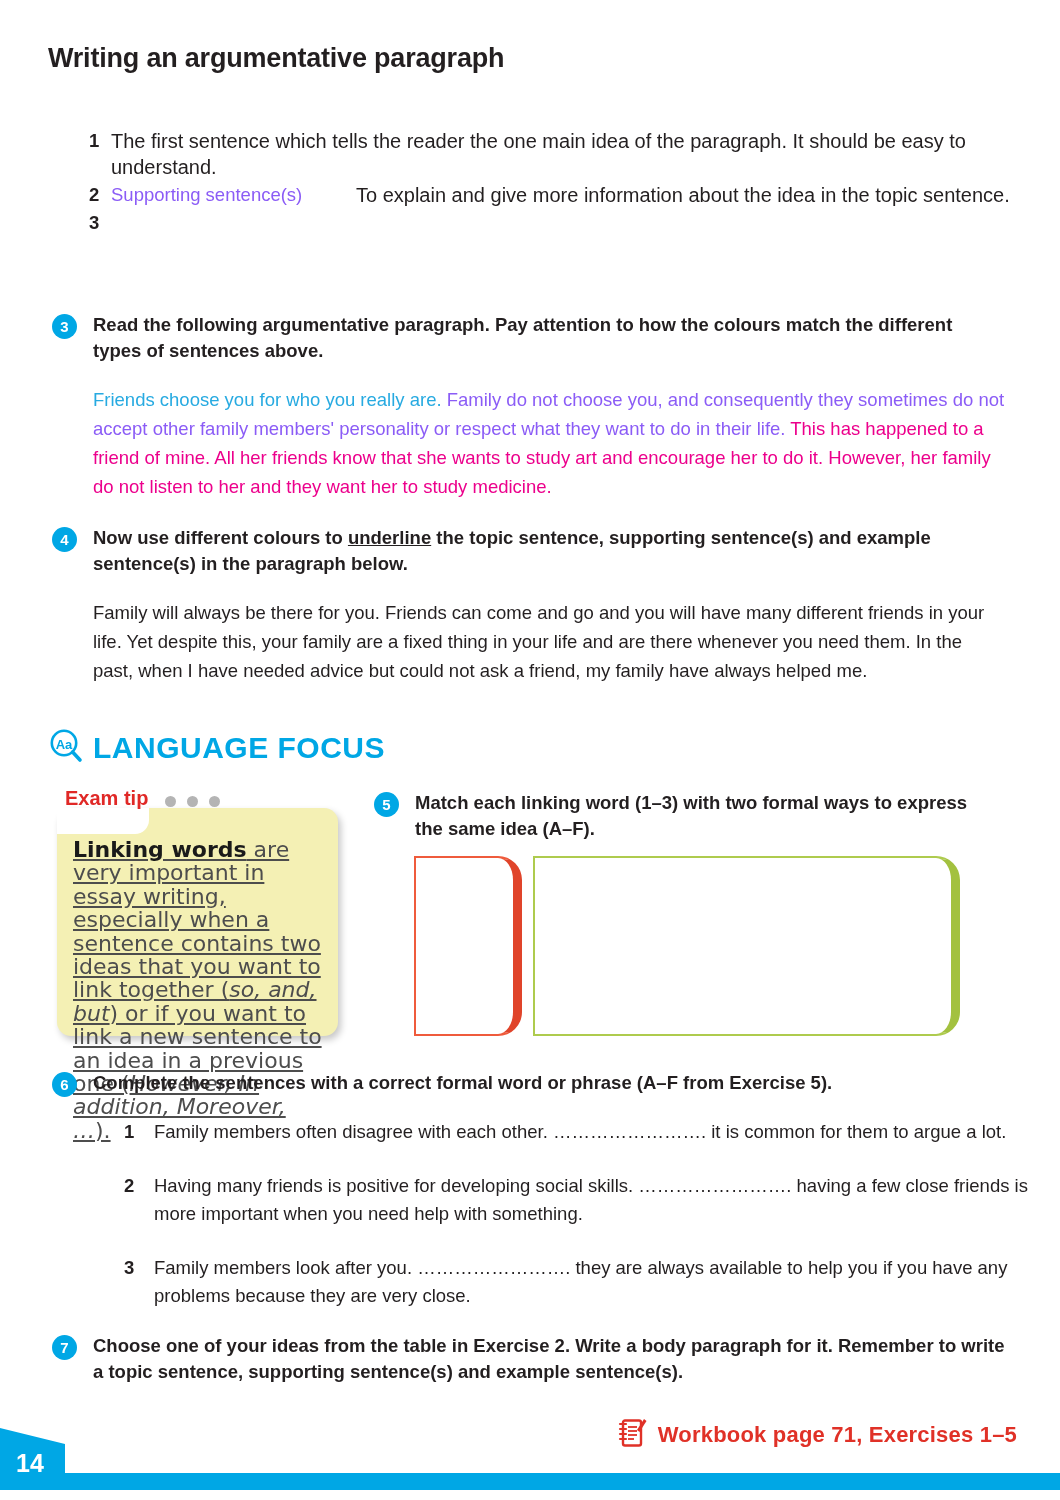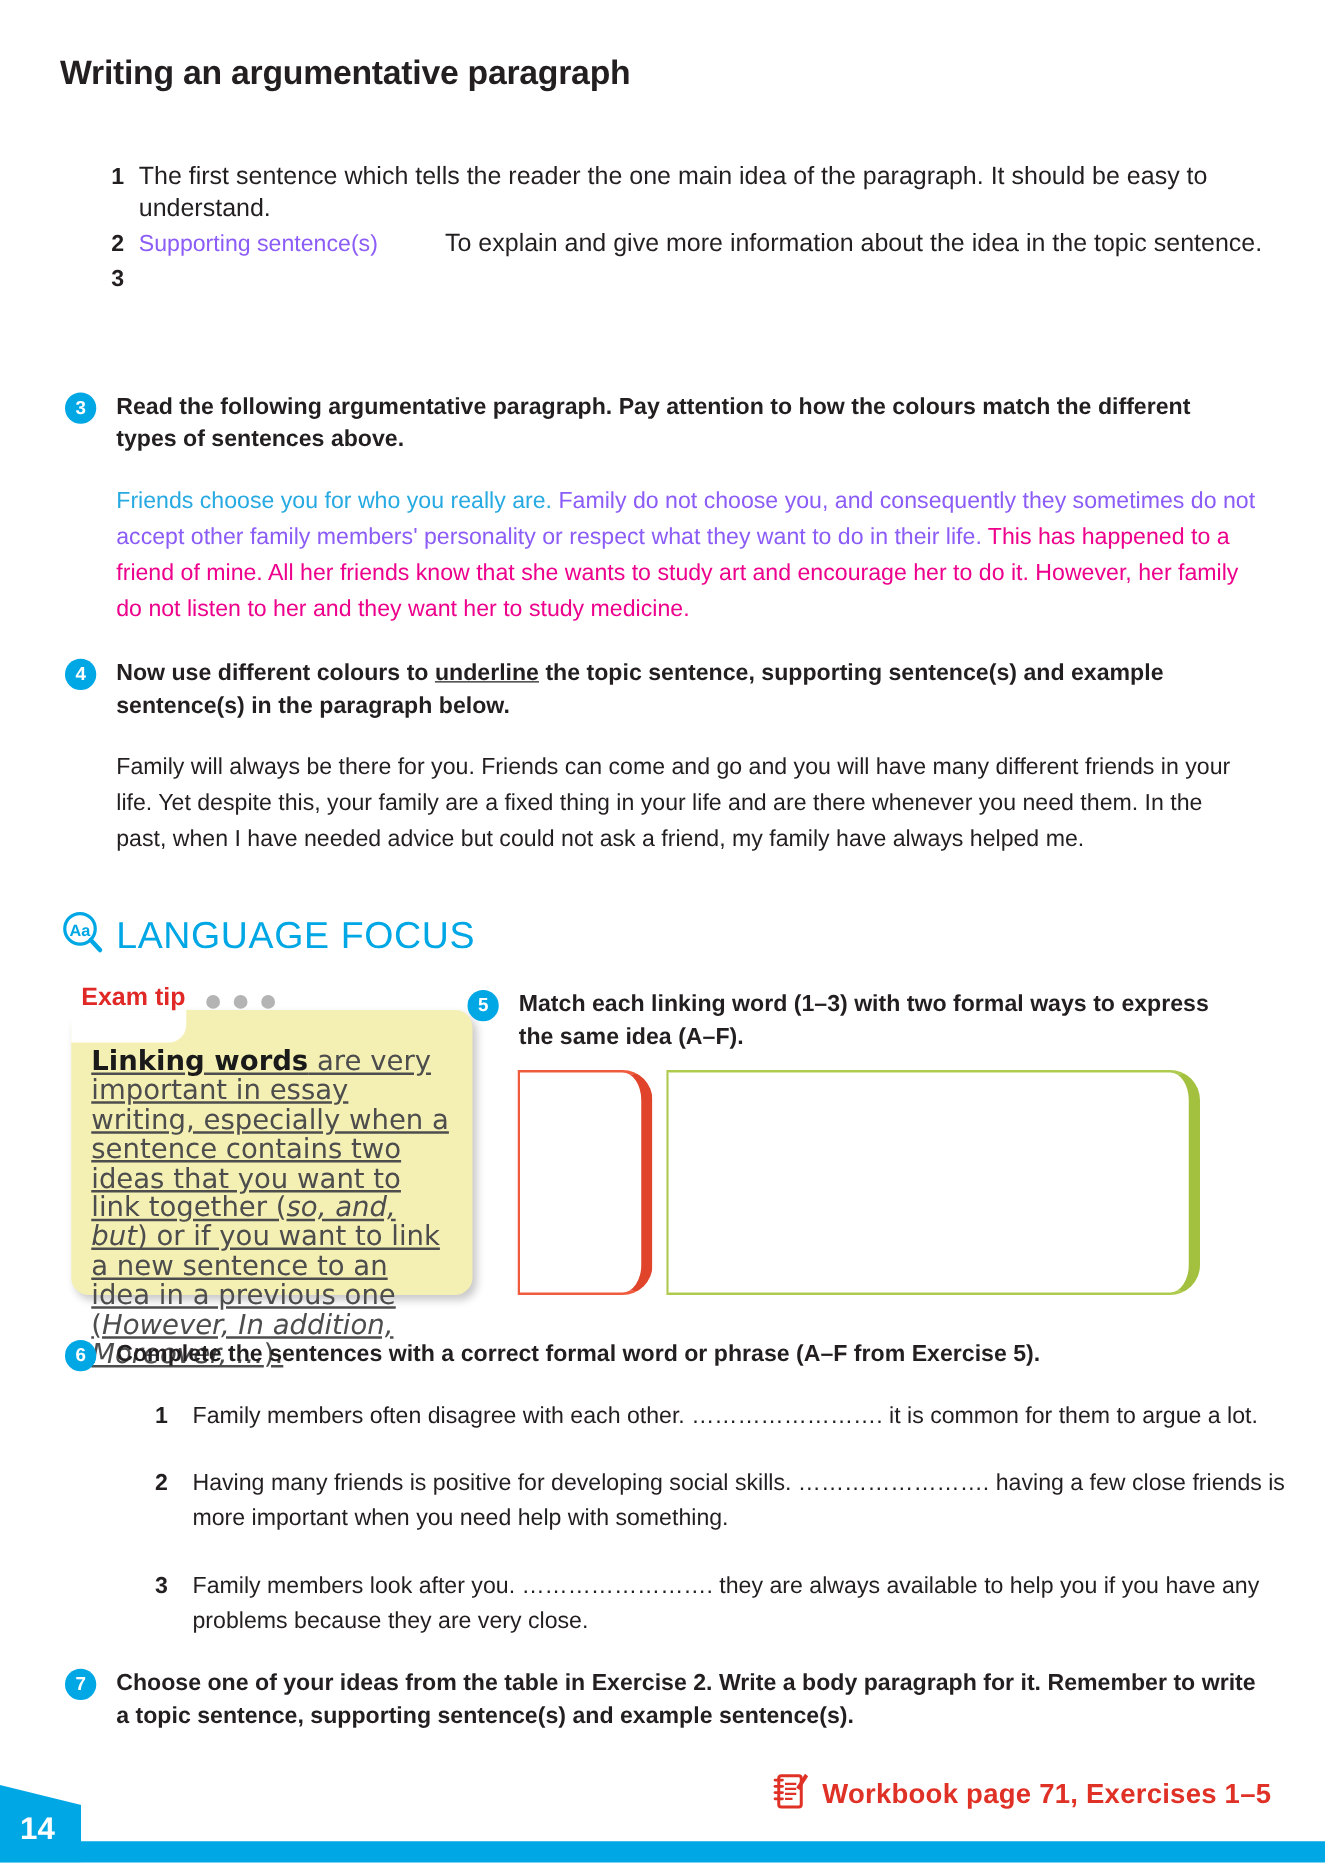--- a/index.html
+++ b/index.html
@@ -117,32 +117,32 @@
   .lf-header {
     position: absolute;
     left: 48px;
     top: 728px;
     display: flex;
     align-items: center;
     gap: 9px;
   }
   .lf-title {
     font-size: 30px;
-    font-weight: normal;
+    font-weight: bold;
     color: #00a7e5;
     letter-spacing: 0.5px;
     text-align: center;
   }
 
   
   .exam-tip {
     position: absolute;
     left: 57px;
     top: 808px;
-    width: 321px;
+    width: 281px;
     height: 228px;
   }
   .exam-tip-card {
     position: absolute;
     inset: 0;
     background: #f4f0b4;
     border-radius: 14px;
     box-shadow: 3px 4px 7px rgba(0,0,0,0.22);
   }
   .exam-tip-notch {

